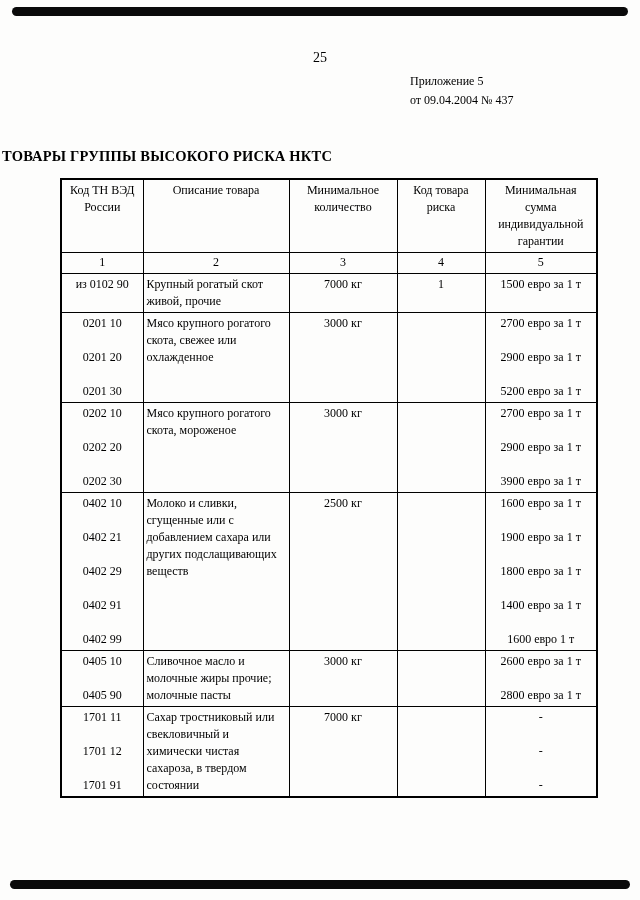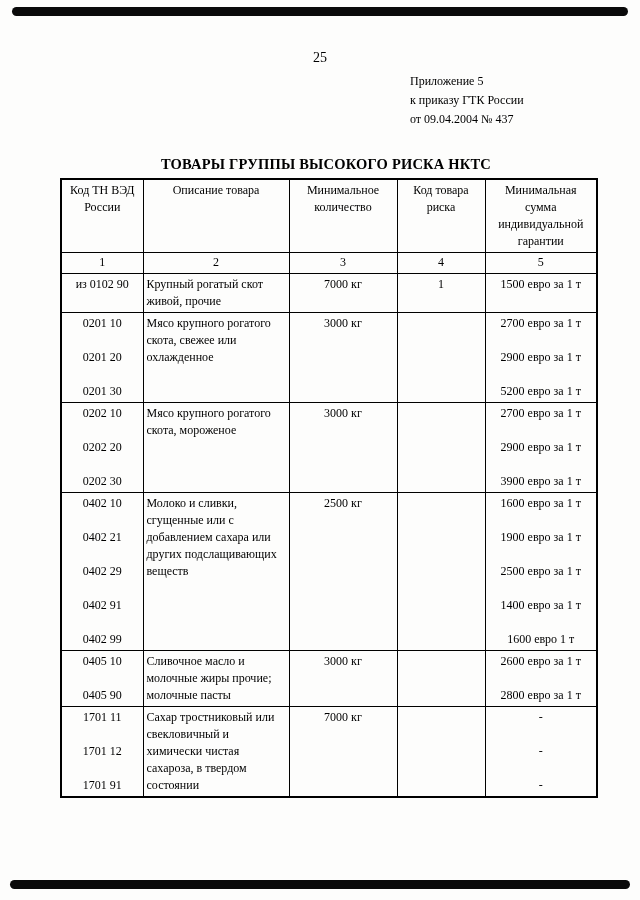--- a/index.html
+++ b/index.html
@@ -16,22 +16,22 @@
   .scan-bar.bottom { bottom:11px; left:10px; right:10px; }
   .page-number {
     position:absolute; top:50px; left:0; right:0;
     text-align:center; font-size:14px;
   }
   .appendix {
     position:absolute; top:72px; left:410px;
     font-size:12px; line-height:19px; text-align:left;
   }
   .doc-title {
-    position:absolute; top:148px; left:12px; right:0;
-    text-align:center; font-weight:bold; font-size:14.5px; letter-spacing:0.2px;margin-top:8px;
+    position:absolute; top:148px; left:2px; right:0;
+    font-weight:bold; font-size:14.5px; letter-spacing:0.2px;
   }
   table.goods {
     position:absolute; top:178px; left:60px; width:536px;
     border-collapse:collapse; table-layout:fixed;
     font-size:12px; line-height:17px; border:2px solid #000;
   }
   table.goods th, table.goods td {
     border:1px solid #000; vertical-align:top; padding:2px 3px;
   }
   thead th { font-weight:normal; text-align:center; }
@@ -47,21 +47,20 @@
 <body>
 
 <div class="page">
 
   <div class="scan-bar top"></div>
 
   <div class="page-number">25</div>
 
   <div class="appendix">
     <div>Приложение 5</div>
-    <div>к приказу ГТК России</div>
     <div>от 09.04.2004 № 437</div>
   </div>
 
   <div class="doc-title">ТОВАРЫ ГРУППЫ ВЫСОКОГО РИСКА НКТС</div>
 
   <table class="goods">
     <colgroup>
       <col style="width:82px">
       <col style="width:146px">
       <col style="width:108px">
@@ -152,21 +151,21 @@
             <div>0402 99</div>
           </div>
         </td>
         <td class="desc">Молоко и сливки, сгущенные или с добавлением сахара или других подслащивающих веществ</td>
         <td class="qty">2500 кг</td>
         <td class="risk"></td>
         <td class="guar">
           <div class="stack">
             <div>1600 евро за 1 т</div>
             <div>1900 евро за 1 т</div>
-            <div>2500 евро за 1 т</div>
+            <div>1800 евро за 1 т</div>
             <div>1400 евро за 1 т</div>
             <div>1600 евро 1 т</div>
           </div>
         </td>
       </tr>
 
       <tr>
         <td class="codes">
           <div class="stack">
             <div>0405 10</div>

